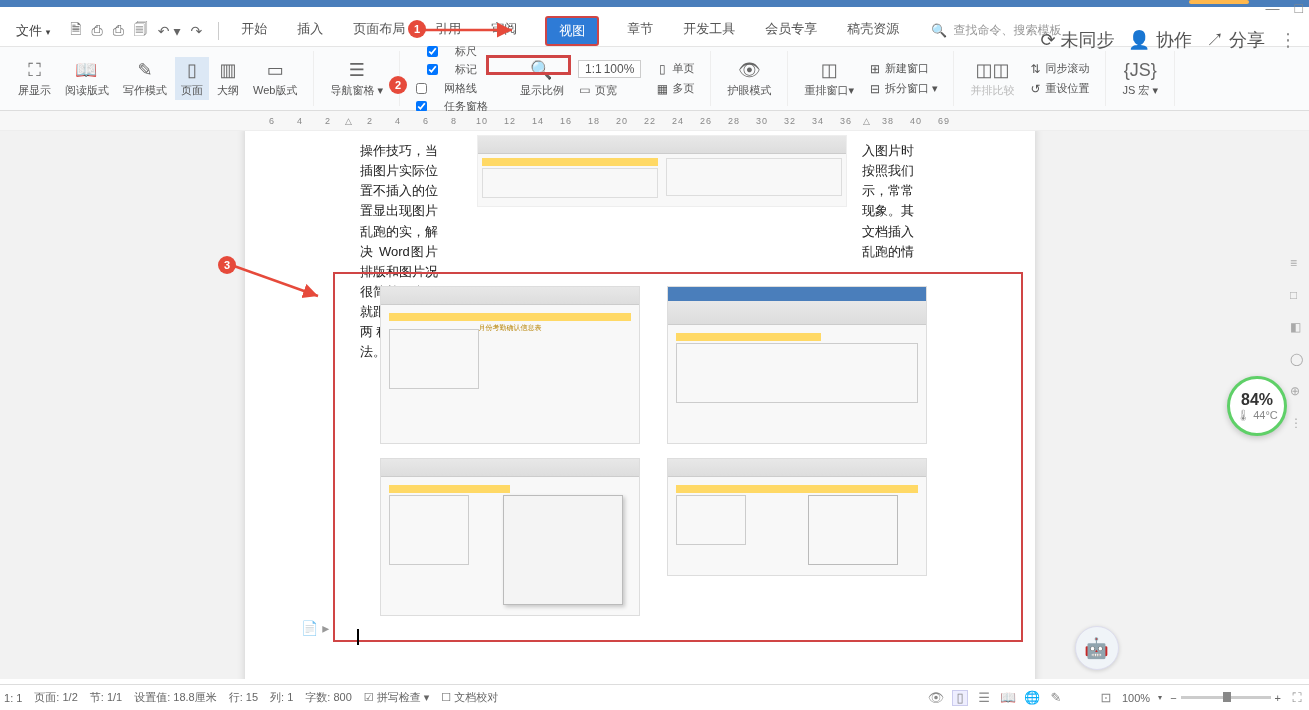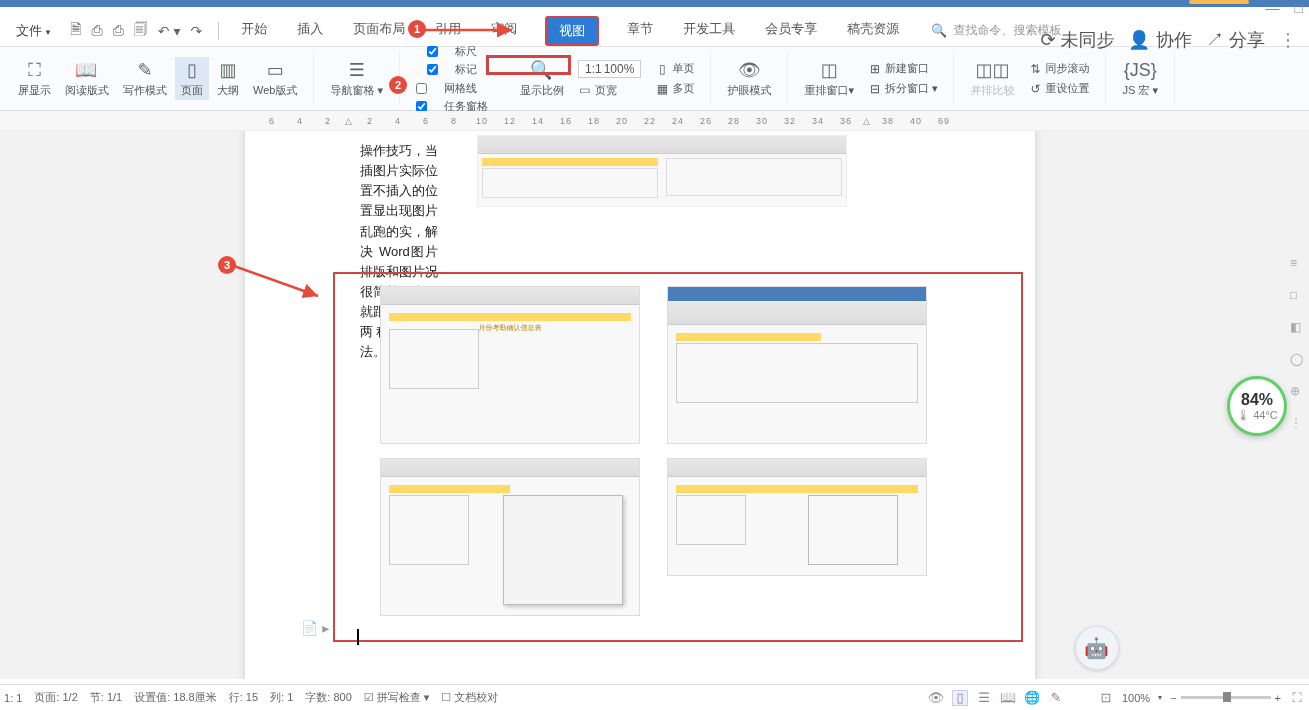--- a/index.html
+++ b/index.html
@@ -300,20 +300,21 @@
     <span>36</span>
     <span style="width:14px;">△</span>
     <span>38</span>
     <span>40</span>
     <span>69</span>
 </div>
 
 <div class="doc-area">
   <div class="page">
     <div class="text-left">操作技巧，当插图片实际位置不插入的位置显出现图片乱跑的实，解决 Word图片排版和图片况很简单，今天就跟大家分享两种解决方法。</div>
+    <div class="text-right">入图片时按照我们示，常常现象。其文档插入乱跑的情</div>
 
     <div class="img-small-1">
       <div class="thumb-header"></div>
       <div style="display:flex; height:52px;">
         <div style="flex:1; padding:4px;">
             <div class="thumb-table-header"></div>
             <div style="height:30px; border:1px solid #ddd;"></div>
           </div>
         <div style="flex:1; padding:4px;">
             <div style="height:38px; border:1px solid #ddd;"></div>

